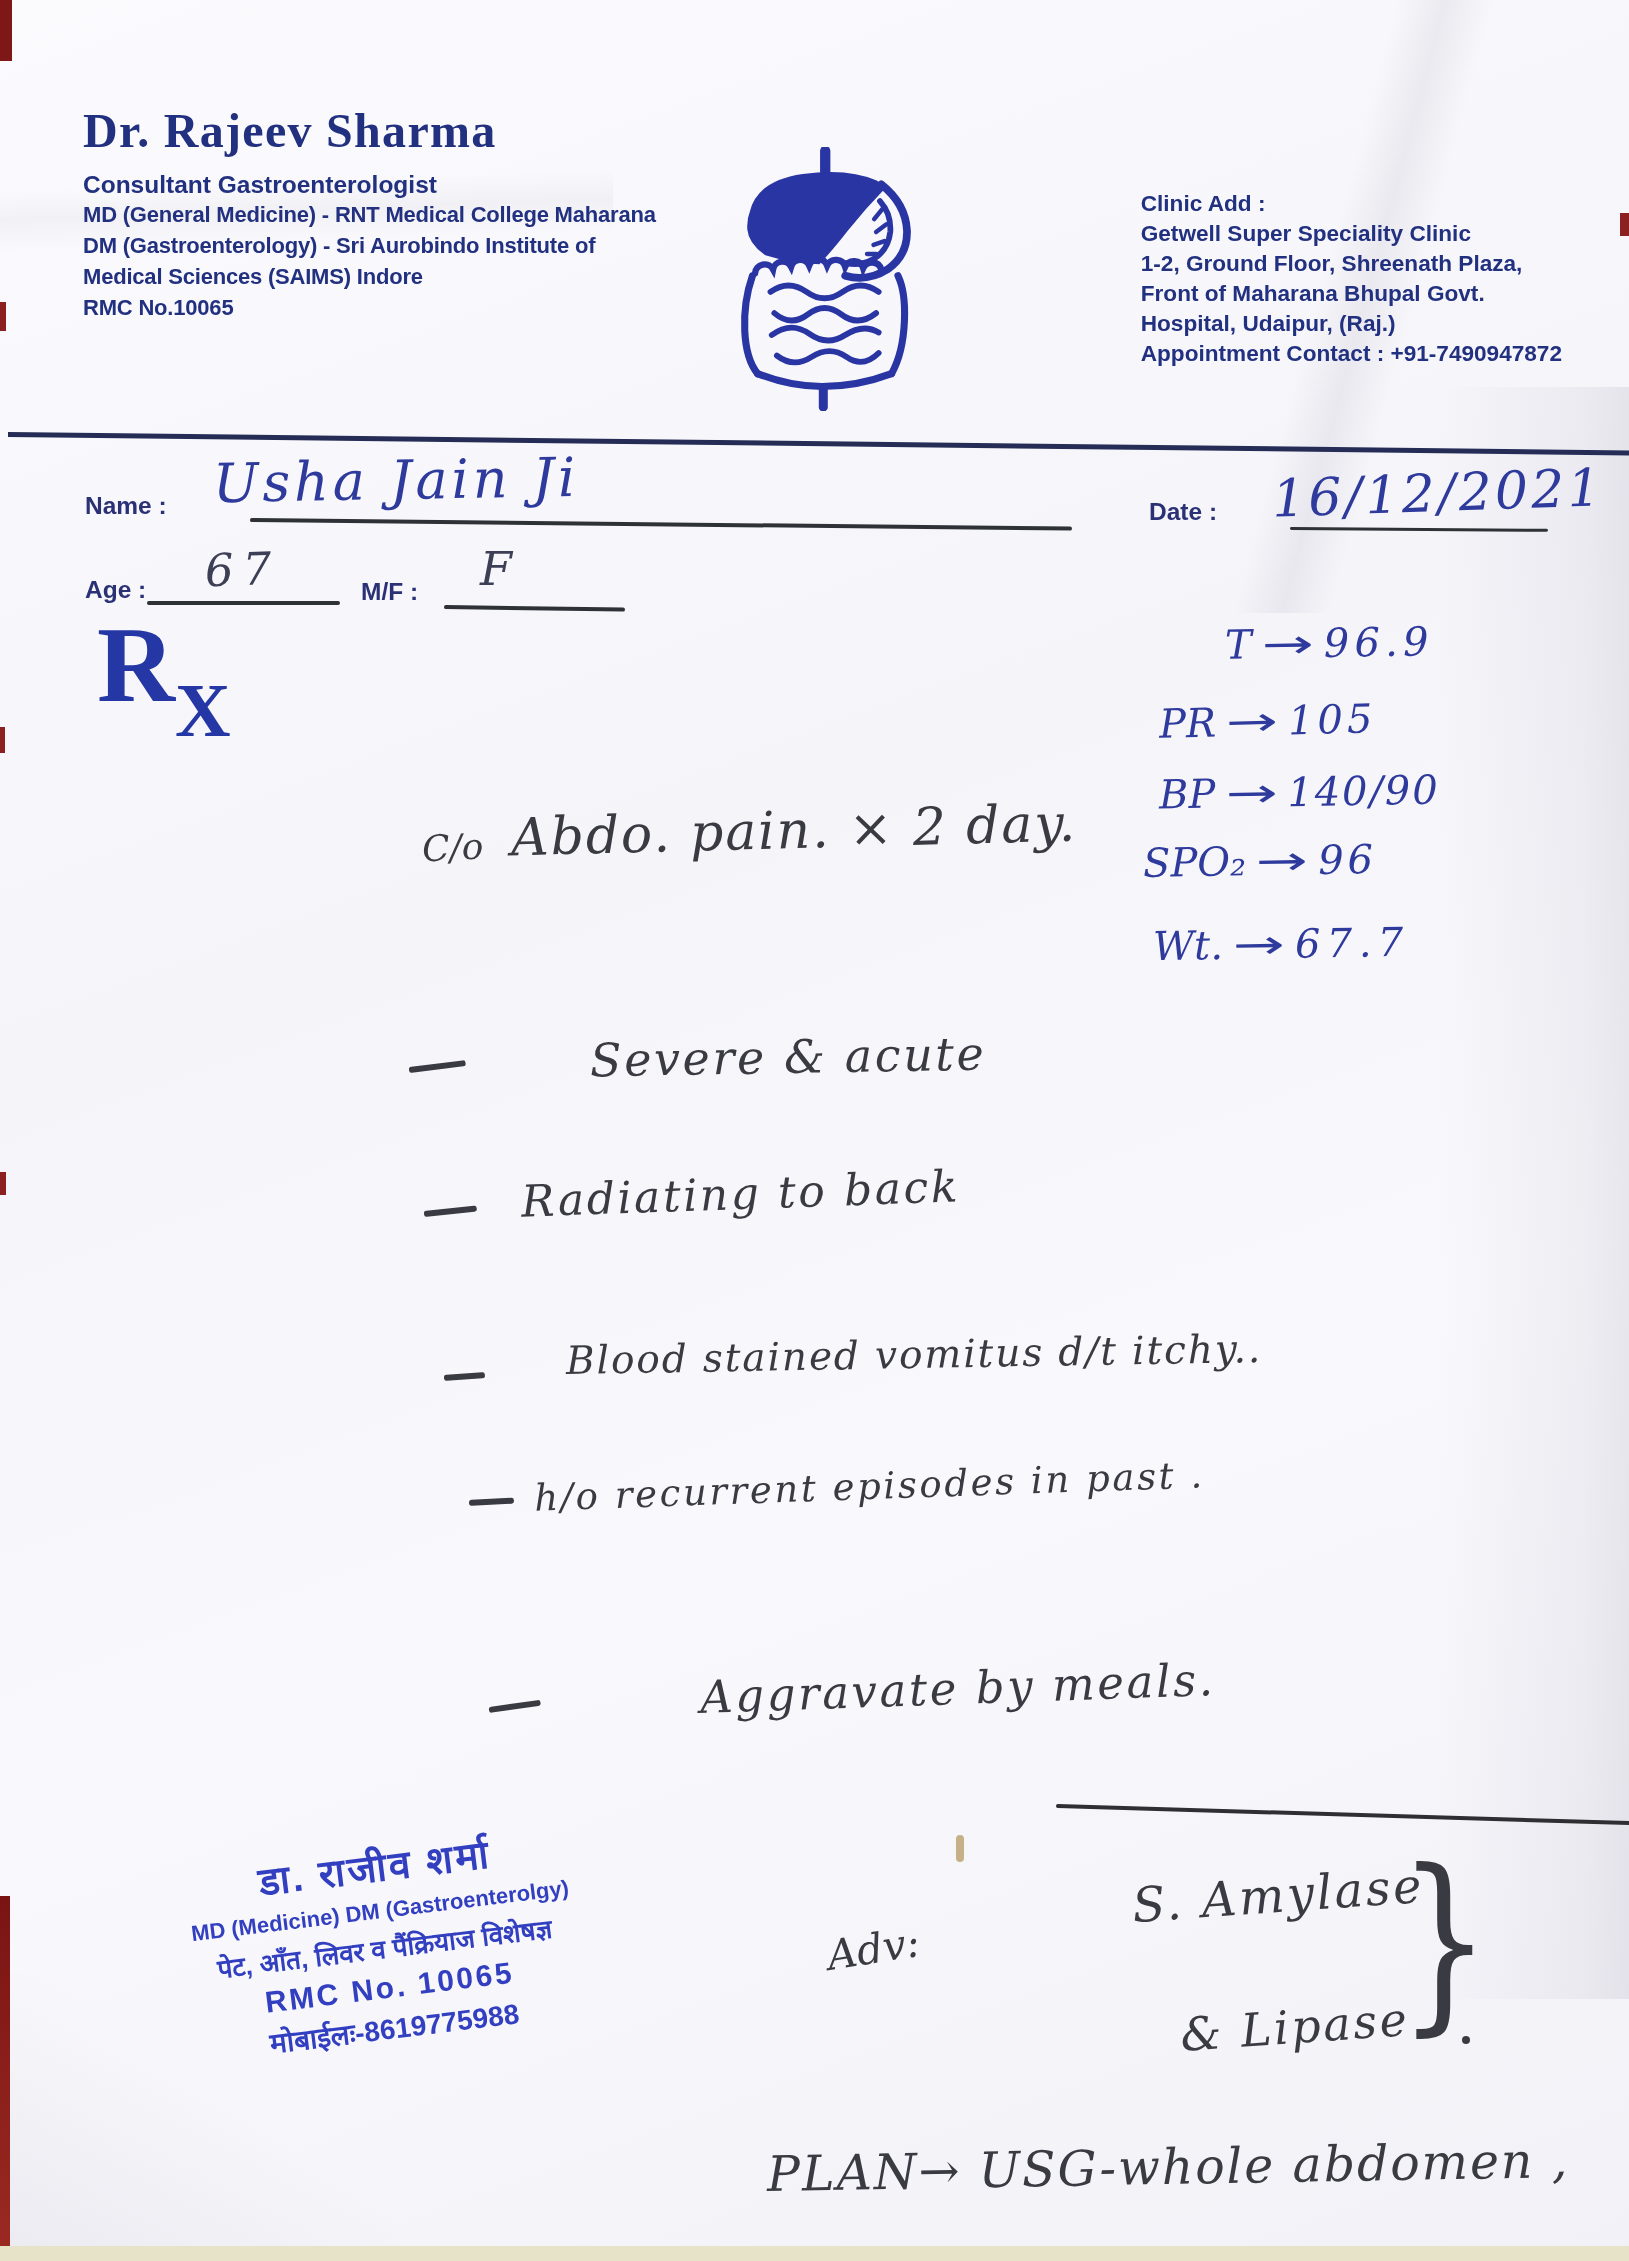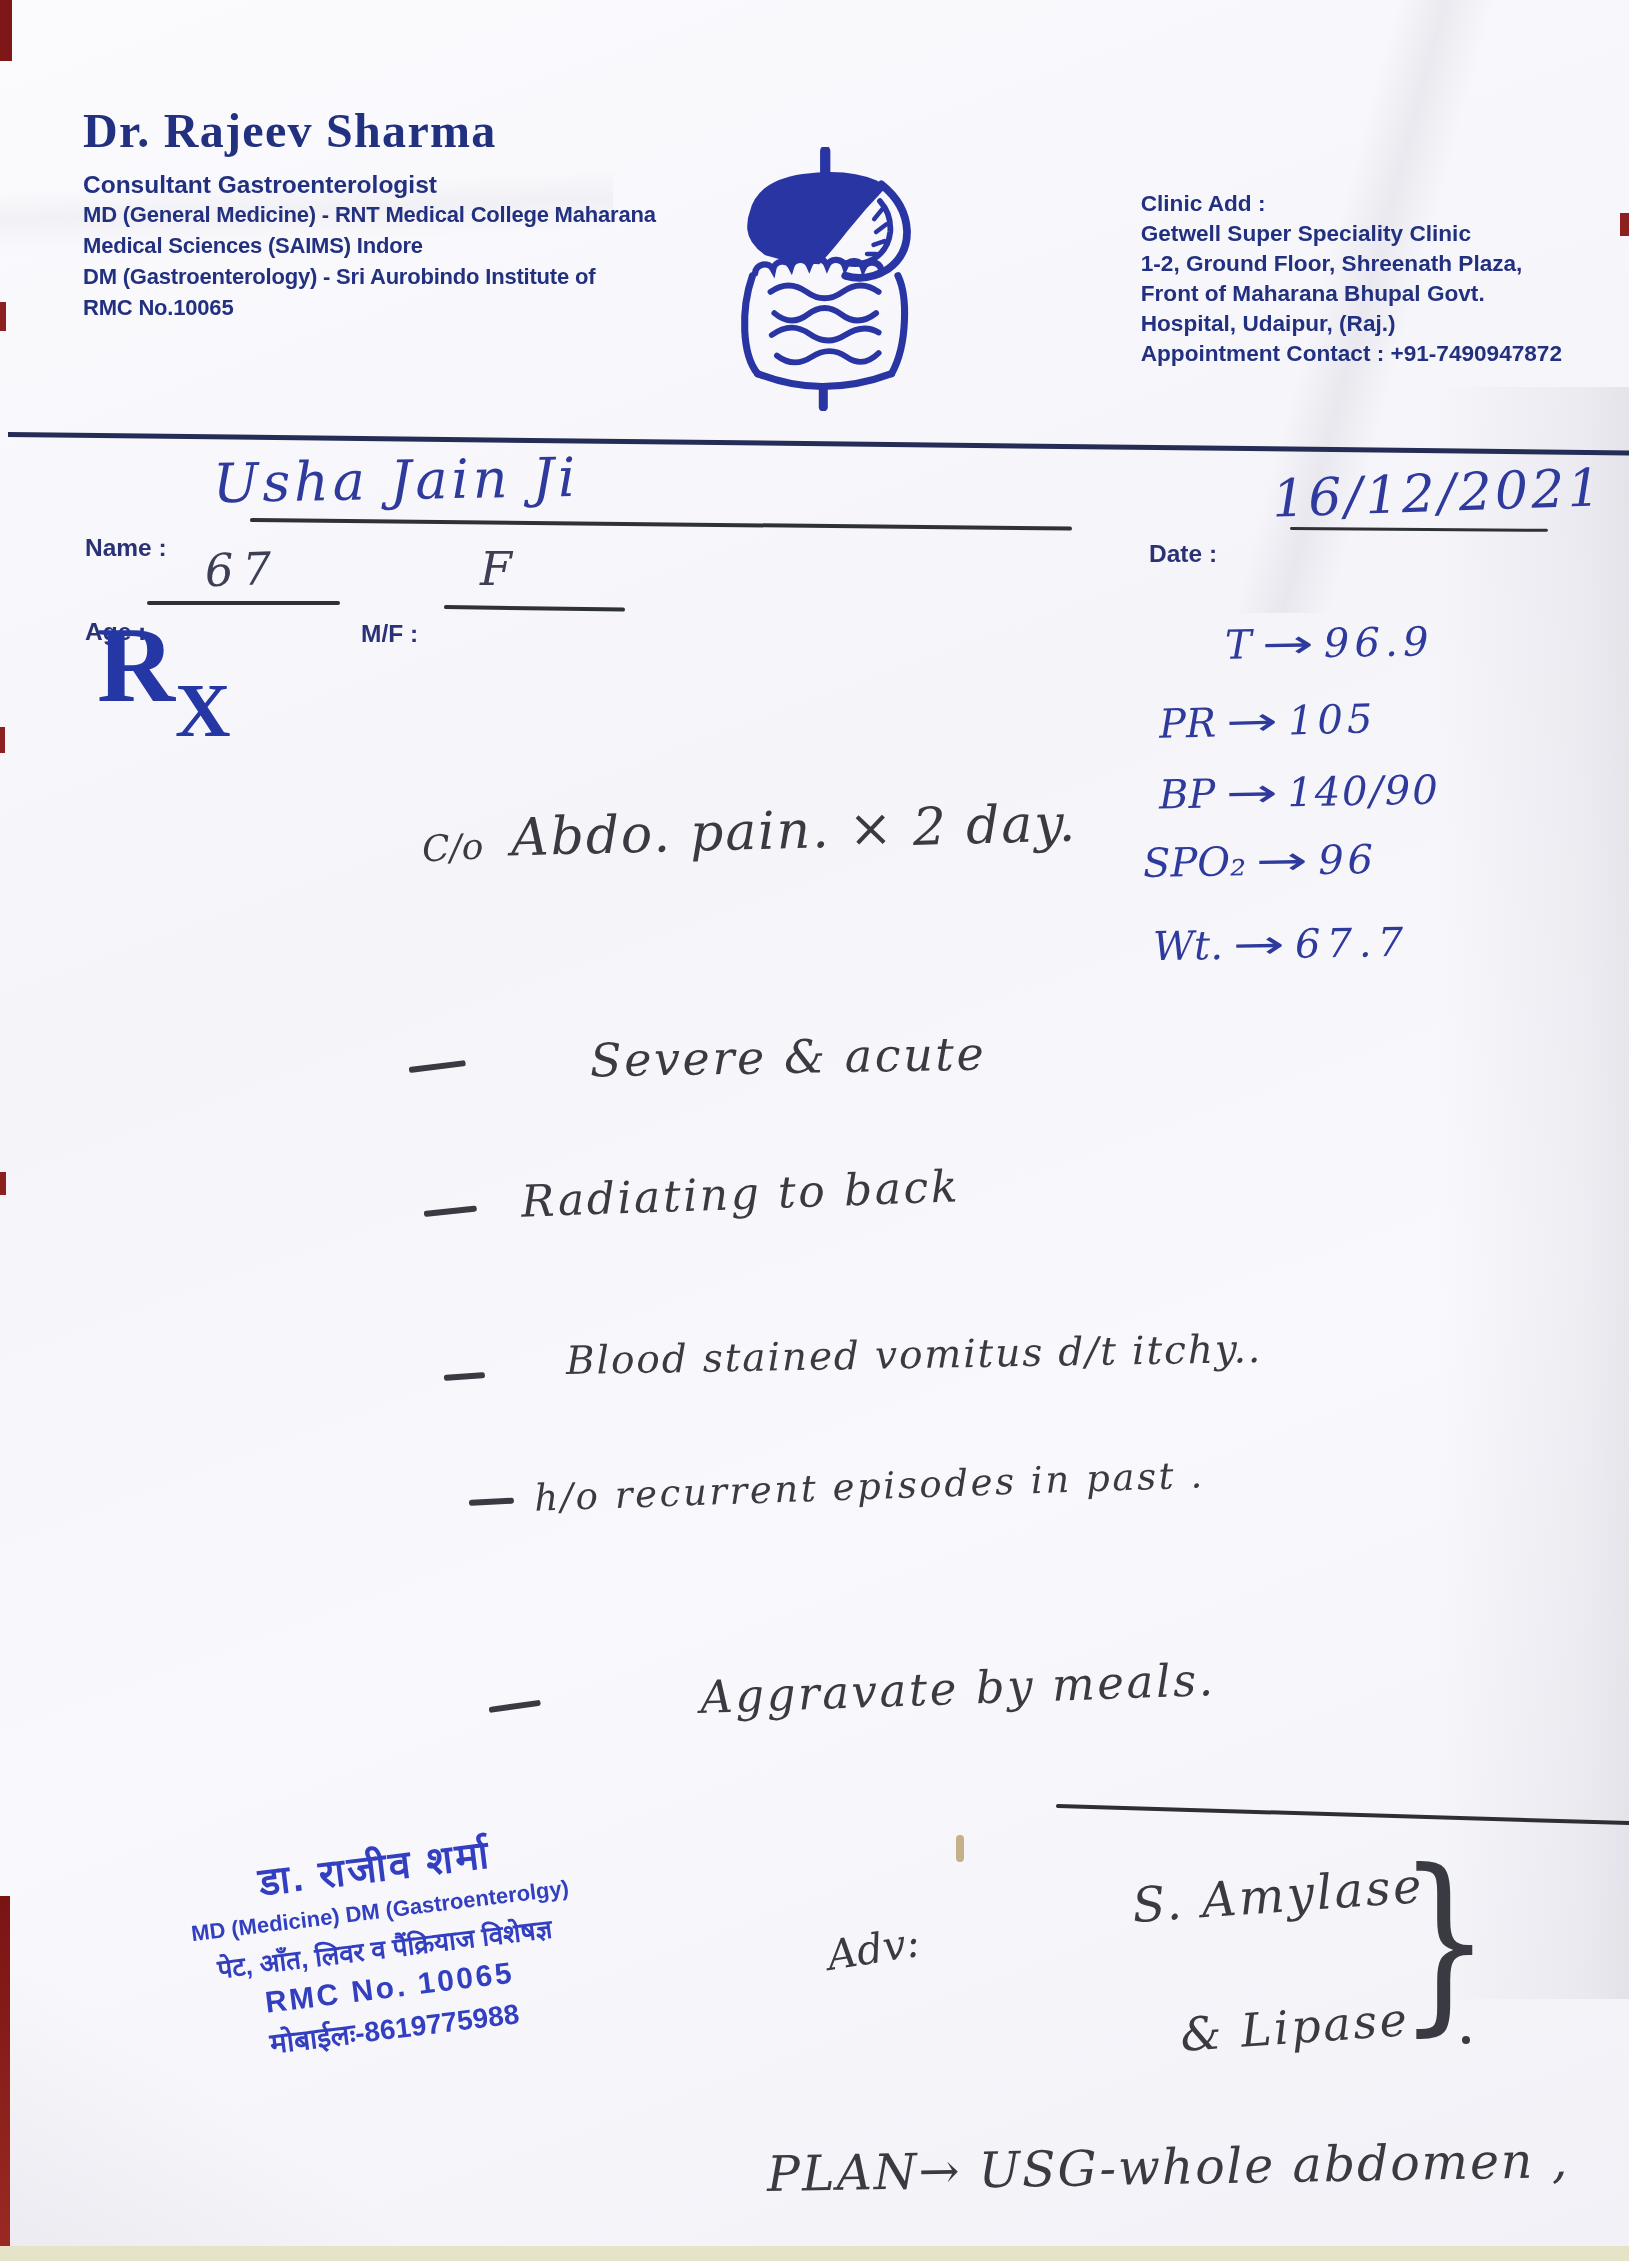--- a/index.html
+++ b/index.html
@@ -17,21 +17,21 @@
     font-family:"Liberation Serif",serif;
     font-weight:700;font-size:48px;color:#2c3f9f;letter-spacing:1.3px;
   }
   .hdr-left div{color:#223080;}
   .hdr-title{font-size:24.5px;font-weight:700;margin-top:13px;color:#1d2a7d;}
   .hdr-line{font-size:22px;font-weight:700;line-height:31px;letter-spacing:-0.2px;}
   .hdr-right{text-align:left;color:#223080;}
   .hdr-right div{font-size:22.6px;font-weight:700;line-height:30px;}
   .clinic-name{font-size:24px;}
   
-  .plabel{font-size:24.5px;font-weight:700;color:#2a3175;margin-top:42px;}
+  .plabel{font-size:24.5px;font-weight:700;color:#2a3175;}
   
   .rule{background:#252c55;transform-origin:left center;}
   .inkline{background:#2e3136;transform-origin:left center;border-radius:1.9px;}
   
   .hw{font-family:"DejaVu Serif",serif;font-style:italic;white-space:nowrap;}
   .hw-blue{color:#2e3a9c;}
   .hw-dark{color:#3c3f55;}
   .hw-ink{color:#3a3a42;}
   .arrow{font-family:"DejaVu Sans",sans-serif;display:inline-block;transform:scaleX(1.55);font-style:normal;}
   .vital{display:flex;align-items:baseline;gap:19.3px;font-size:40px;}
@@ -64,22 +64,22 @@
               background:linear-gradient(90deg,transparent 0%,rgba(168,168,184,0.13) 75%,rgba(150,150,168,0.18) 100%);"></div>
   <div class="abs wrinkle" style="left:0;top:148px;width:613px;height:123px;
               background:linear-gradient(178deg,transparent 30%,rgba(170,170,185,0.10) 50%,transparent 72%);"></div>
   <div class="abs wrinkle" style="left:0;top:1973px;width:400px;height:277px;
               background:linear-gradient(35deg,rgba(160,160,175,0.12) 0%,transparent 55%);"></div>
 
   <div class="abs hdr-left" style="left:83px;top:103px;">
     <div class="doctor-name">Dr. Rajeev Sharma</div>
     <div class="hdr-title">Consultant Gastroenterologist</div>
     <div class="hdr-line">MD (General Medicine) - RNT Medical College Maharana</div>
+    <div class="hdr-line">DM (Gastroenterology) - Sri Aurobindo Institute of</div>
     <div class="hdr-line">Medical Sciences (SAIMS) Indore</div>
-    <div class="hdr-line">DM (Gastroenterology) - Sri Aurobindo Institute of</div>
     <div class="hdr-line">RMC No.10065</div>
   </div>
 
   <div class="abs" style="left:693px;top:147px;">
     <svg width="258" height="264" viewBox="0 0 400 410">
       <g fill="none" stroke="#2a35a4" stroke-linecap="round">
         <path d="M205 6 L205 48" stroke-width="16"></path>
         <path d="M88 100 Q100 52 170 42 Q240 32 285 52 L300 62 Q268 95 240 130 Q215 162 196 182 Q150 180 112 168 Q86 150 84 128 Q83 112 88 100 Z" fill="#2a35a4" stroke="none"></path>
         <path d="M292 58 Q330 88 332 130 Q333 168 302 190 Q270 210 236 200" stroke-width="12"></path>
         <path d="M290 84 Q308 104 306 132 Q303 160 280 174 Q258 186 238 180" stroke-width="9"></path>

